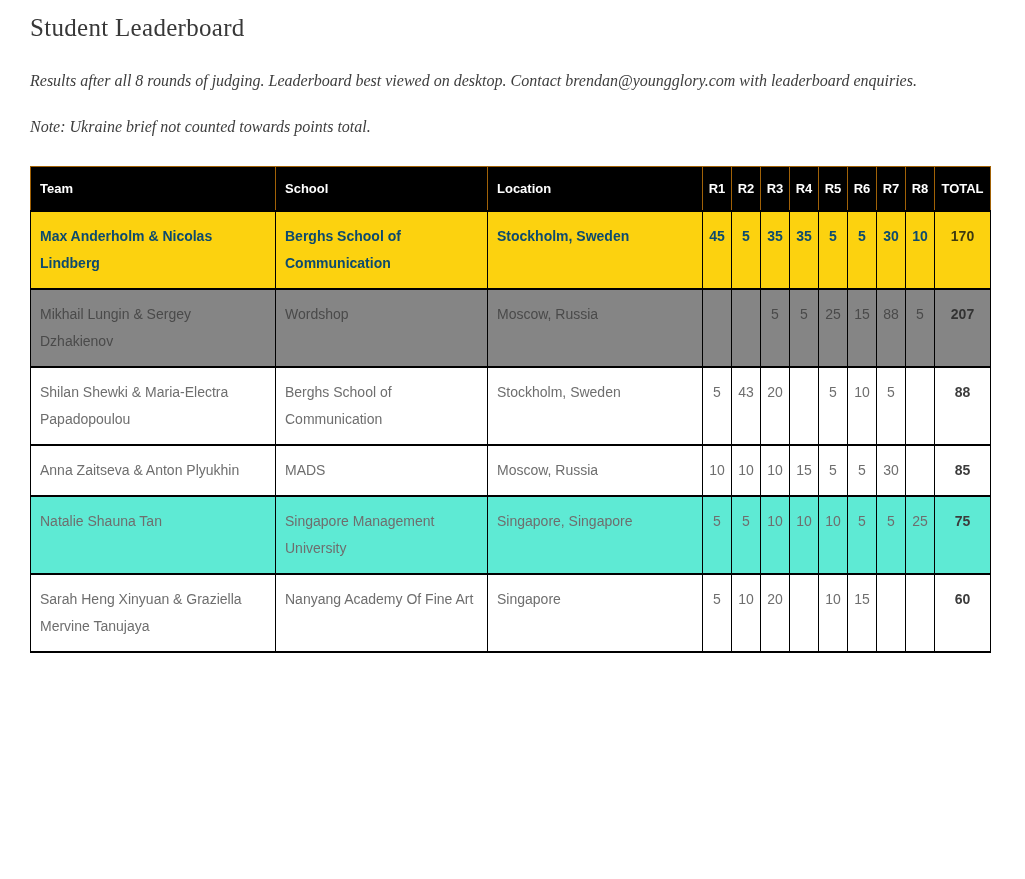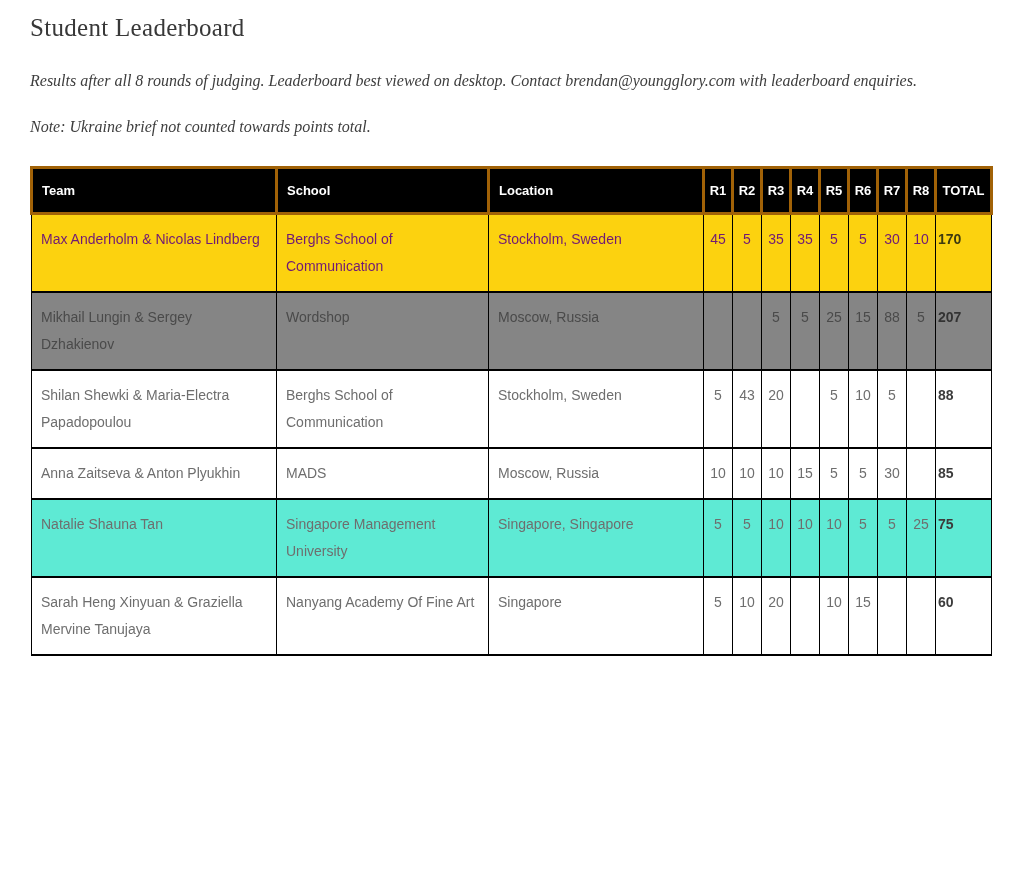--- a/index.html
+++ b/index.html
@@ -35,21 +35,21 @@
     table-layout: fixed;
     border-collapse: collapse;
   }
   table.leaderboard th {
     background: #000000;
     color: #ffffff;
     font-size: 13px;
     font-weight: bold;
     text-align: left;
     padding: 14px 9px;
-    border: 3px solid #a16207;
+    border: 1px solid #a16207;
   }
   table.leaderboard th.score-col, table.leaderboard th.total-col {
     text-align: center;
     padding-left: 2px;
     padding-right: 2px;
   }
   table.leaderboard td {
     font-size: 14px;
     color: #6e6e6e;
     line-height: 27px;
@@ -59,26 +59,27 @@
     border-left-width: 1px;
     border-right-width: 1px;
     overflow: hidden;
   }
   table.leaderboard td.score-cell {
     text-align: center;
     padding-left: 2px;
     padding-right: 2px;
   }
   table.leaderboard td.total-cell {
+    text-align: center;
     font-weight: bold;
     color: #3c3c3c;
     padding-left: 2px;
     padding-right: 2px;
   }
-  tr.hl-gold td   { color: #701a75; }
+  tr.hl-gold td   { color: #0c4a6e; font-weight: bold; }
   tr.hl-gold td.total-cell   { color: #3e3a10; }
   tr.hl-silver td { color: #4a4a4a; }
   tr.hl-silver td.total-cell { color: #333333; }
   tr.hl-bronze td { color: #59401c; }
   tr.hl-bronze td.total-cell { color: #3d2c12; }
 </style>
 </head>
 <body>
 
 <div class="page">

